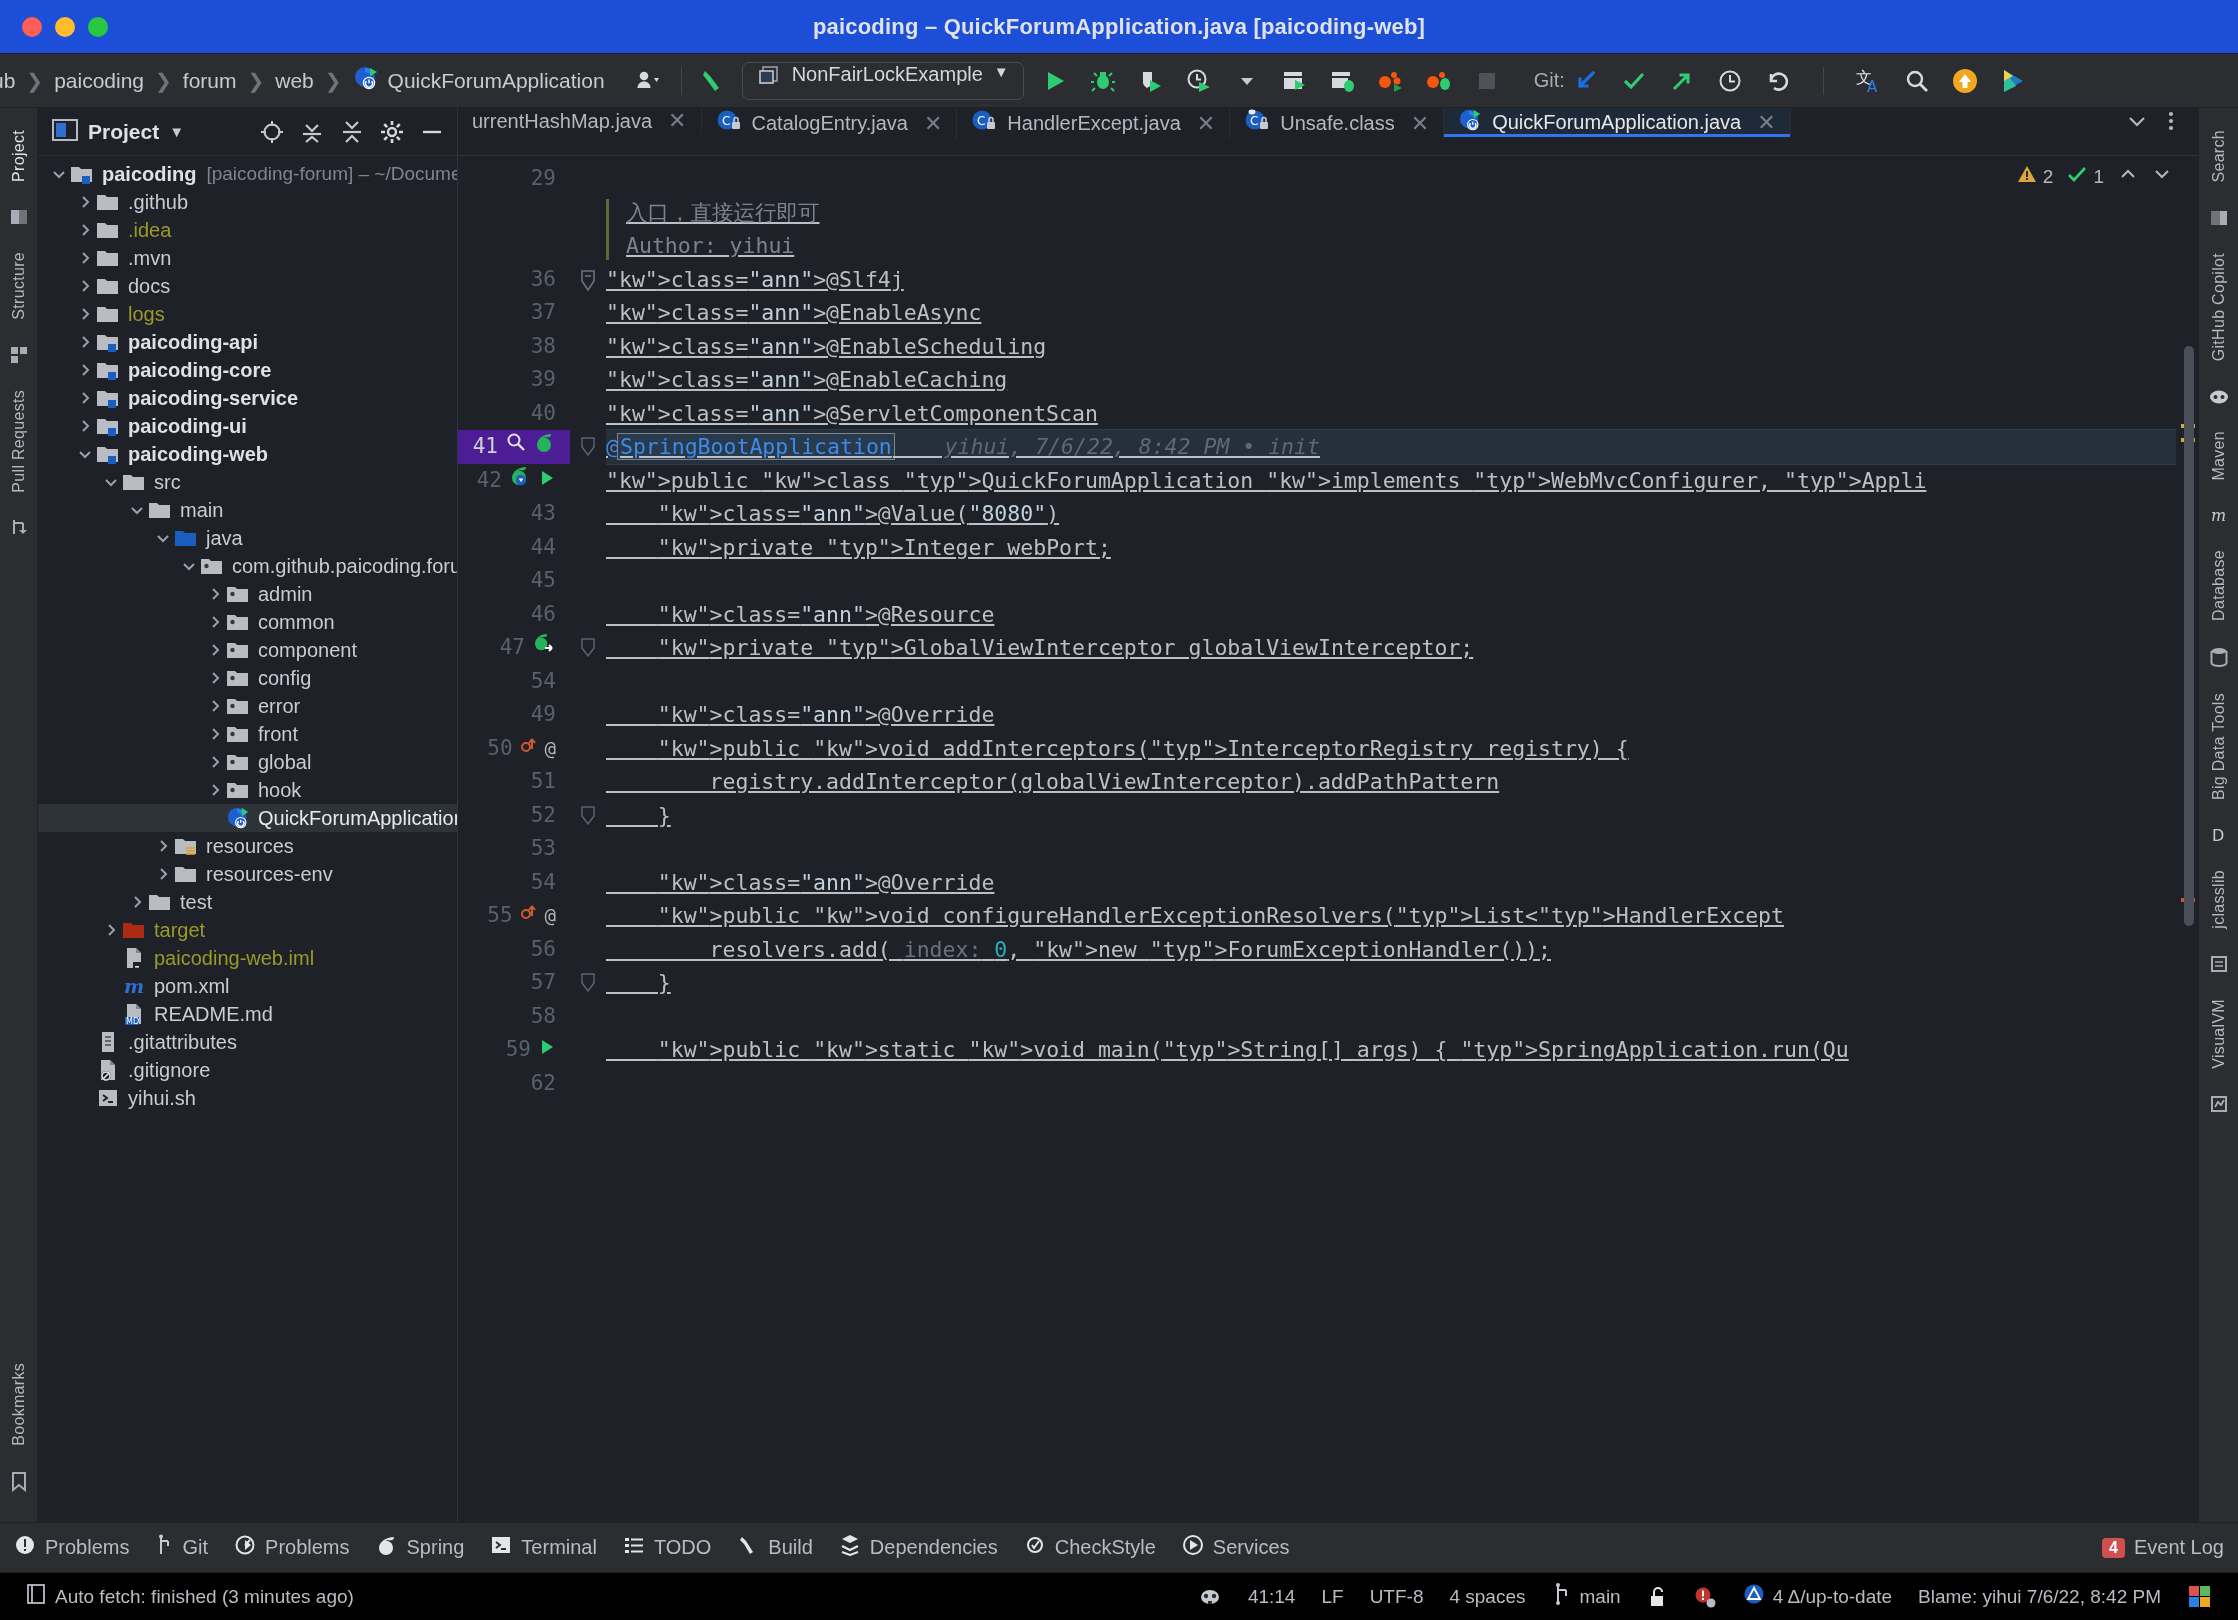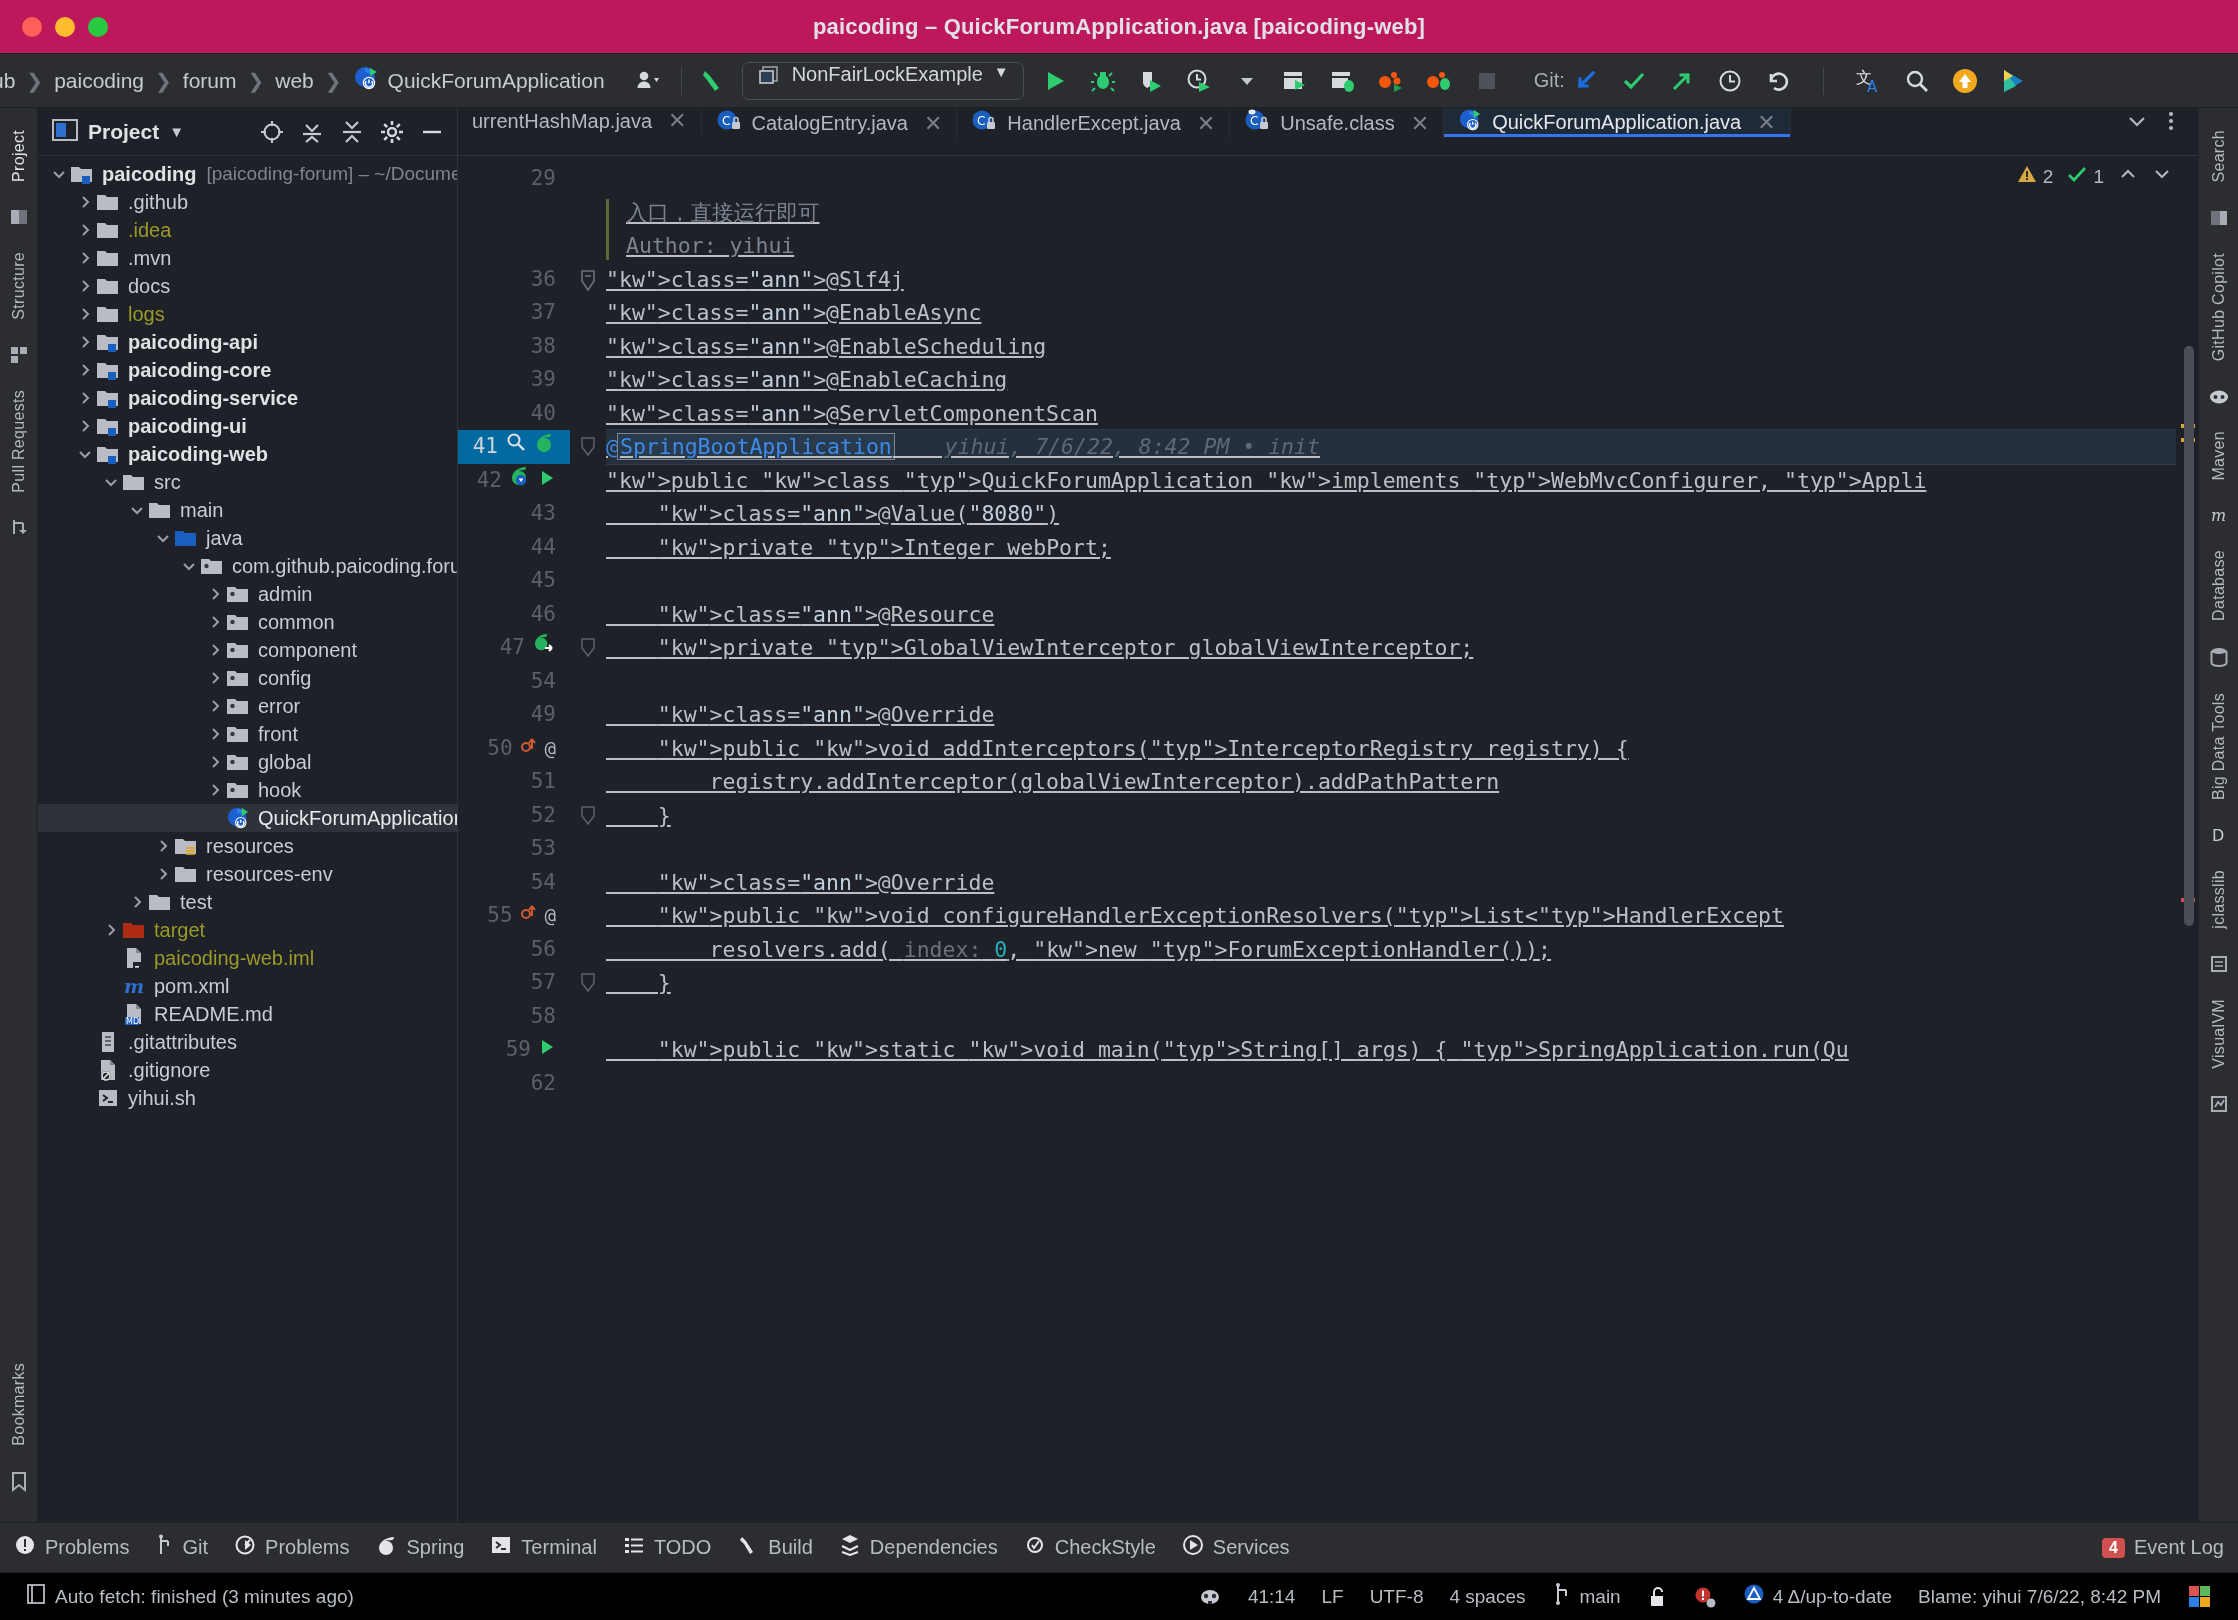--- a/index.html
+++ b/index.html
@@ -7,21 +7,21 @@
   body {
     background:#1e2227;
     font-family:"Liberation Sans", sans-serif;
     color:#bcc0c5;
     -webkit-font-smoothing:antialiased;
   }
   .app { position:relative; width:2238px; height:1620px; display:flex; flex-direction:column; background:#1e2127; }
 
   
   .titlebar{
-    height:54px; background:#be185d; position:relative;
+    height:54px; background:#1d4ed8; position:relative;
     display:flex; align-items:center; flex:0 0 54px;
     border-bottom:1px solid #1f2225;
   }
   .traffic{ display:flex; gap:13px; padding-left:22px; align-items:center; }
   .dot{ width:20px; height:20px; border-radius:50%; }
   .dot.red{background:#ff5f57;} .dot.yellow{background:#febc2e;} .dot.green{background:#28c840;}
   .win-title{
     position:absolute; left:0; right:0; text-align:center;
     font-size:22px; font-weight:bold; color:#dfe1e5; letter-spacing:.2px;
     pointer-events:none;
@@ -1036,21 +1036,21 @@
             </div>
             <div class="ln">
               <span class="num">38</span>
             </div>
             <div class="ln">
               <span class="num">39</span>
             </div>
             <div class="ln">
               <span class="num">40</span>
             </div>
-            <div class="ln" style="background: #0369a1; color: rgb(207, 211, 217); padding-left: 40px;">
+            <div class="ln" style="background: #4c1d95; color: rgb(207, 211, 217); padding-left: 40px;">
               <span class="num">41</span>
               <span><svg width="22" height="22" viewBox="0 0 22 22">
                   <circle cx="9" cy="9" r="5.5" fill="none" stroke="#e3e5e8" stroke-width="2"></circle>
                   <path d="M13 13 L19 19" stroke="#e3e5e8" stroke-width="2.4"></path>
                 </svg></span>
               <span><svg width="22" height="22" viewBox="0 0 22 22">
                   <path d="M17 3 C9 3 3 8 3 14 a7 7 0 0 0 14 0 C17 9 13 6 8 7 C13 5 17 8 17 3 Z" fill="#25b35d"></path>
                 </svg></span>
             </div>
             <div class="ln">

